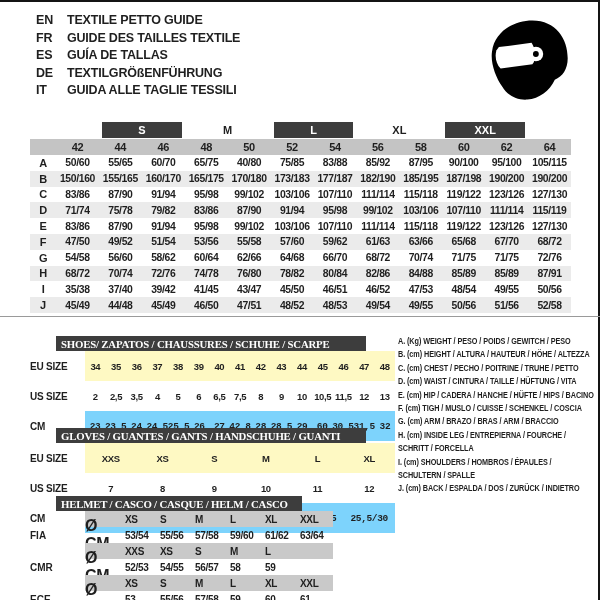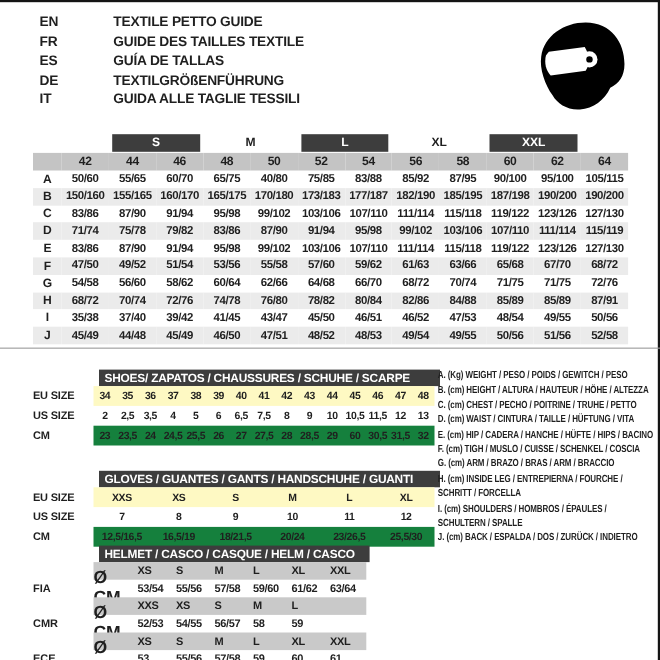--- a/index.html
+++ b/index.html
@@ -6,21 +6,21 @@
   body{
     width:600px;height:600px;position:relative;background:#fff;
     font-family:"Liberation Sans","DejaVu Sans",sans-serif;
     color:#1f1f1f;font-weight:700;overflow:hidden;
   }
   .top-border{position:absolute;top:0;left:0;width:600px;height:2px;background:#141414;}
   .right-border{position:absolute;top:0;right:0;width:2px;height:600px;background:#141414;}
 
   
   .lang-header{position:absolute;left:36px;top:12px;}
-  .lang-row{display:flex;font-size:12.5px;line-height:17.5px;letter-spacing:-0.2px;gap:36px;}
+  .lang-row{display:flex;font-size:12.5px;line-height:17.5px;letter-spacing:-0.2px;}
   .lang-code{width:31px;flex:0 0 31px;}
 
   
   .helmet-icon{position:absolute;left:486px;top:12px;width:86px;height:96px;}
 
   
   .clothing{position:absolute;left:30px;top:122px;width:541px;}
   #clothing-grid{display:grid;grid-template-columns:26px repeat(12,1fr);}
   .band{height:16px;display:flex;align-items:center;justify-content:center;font-size:11px;}
   .band-dark{background:#3d3d3d;color:#fff;margin:0 3px 1px 3px;}
@@ -29,28 +29,28 @@
   .cl-cell{height:15.8px;display:flex;align-items:center;justify-content:center;font-size:10.4px;letter-spacing:-0.35px;}
   .cl-letter{font-size:11px;}
   .shaded{background:#ebebeb;}
 
   .divider{position:absolute;left:0;top:316px;width:600px;height:1px;background:#9a9a9a;}
 
   
   .sizes-block{position:absolute;left:30px;width:365px;}
   #shoes-block{top:336px;}
   #gloves-block{top:428px;}
-  .block-title{margin-left:60px;height:15px;background:#3d3d3d;color:#fff;font-size:10.8px;
-    display:flex;align-items:center;padding-left:5px;width:305px;letter-spacing:-0.2px;}
-  .srow{display:flex;height:18px;}
+  .block-title{margin-left:26px;height:15px;background:#3d3d3d;color:#fff;font-size:10.8px;
+    display:flex;align-items:center;padding-left:5px;width:305px;letter-spacing:-0.2px;font-family:Liberation Serif, serif;}
+  .srow{display:flex;height:30px;}
   .rlabel{width:55px;flex:0 0 55px;display:flex;align-items:center;font-size:10px;letter-spacing:-0.2px;}
   .cells{flex:1;display:flex;}
   .cell{flex:1;display:flex;align-items:center;justify-content:center;font-size:9.5px;letter-spacing:-0.35px;}
   .shade-a{background:#fef9c3;}
-  .shade-b{background:#15803d;}
+  .shade-b{background:#7dd3fc;font-family:Liberation Mono, monospace;}
 
   
   #helmet-block{position:absolute;left:30px;top:496px;width:310px;}
   #helmet-block .block-title{width:241px;}
   .hrow{display:flex;height:16px;}
   .hlabel{width:55px;flex:0 0 55px;display:flex;align-items:center;font-size:10px;}
   .hband{display:flex;width:248px;}
   .hband.gray{background:#c9c9c9;}
   .hunit{width:38px;flex:0 0 38px;display:flex;align-items:center;font-size:16px;letter-spacing:-0.2px;}
   .hcell{width:35px;flex:0 0 35px;display:flex;align-items:center;justify-content:flex-start;padding-left:2px;box-sizing:border-box;font-size:10px;letter-spacing:-0.3px;}
@@ -301,21 +301,21 @@
       <div class="srow">
         <div class="rlabel">CM</div>
         <div class="cells shade-b">
           <div class="cell">23</div>
           <div class="cell">23,5</div>
           <div class="cell">24</div>
           <div class="cell">24,5</div>
           <div class="cell">25,5</div>
           <div class="cell">26</div>
           <div class="cell">27</div>
-          <div class="cell">27,5</div>
+          <div class="cell">42,8</div>
           <div class="cell">28</div>
           <div class="cell">28,5</div>
           <div class="cell">29</div>
           <div class="cell">60</div>
           <div class="cell">30,5</div>
           <div class="cell">31,5</div>
           <div class="cell">32</div>
         </div>
       </div>
     </div>

